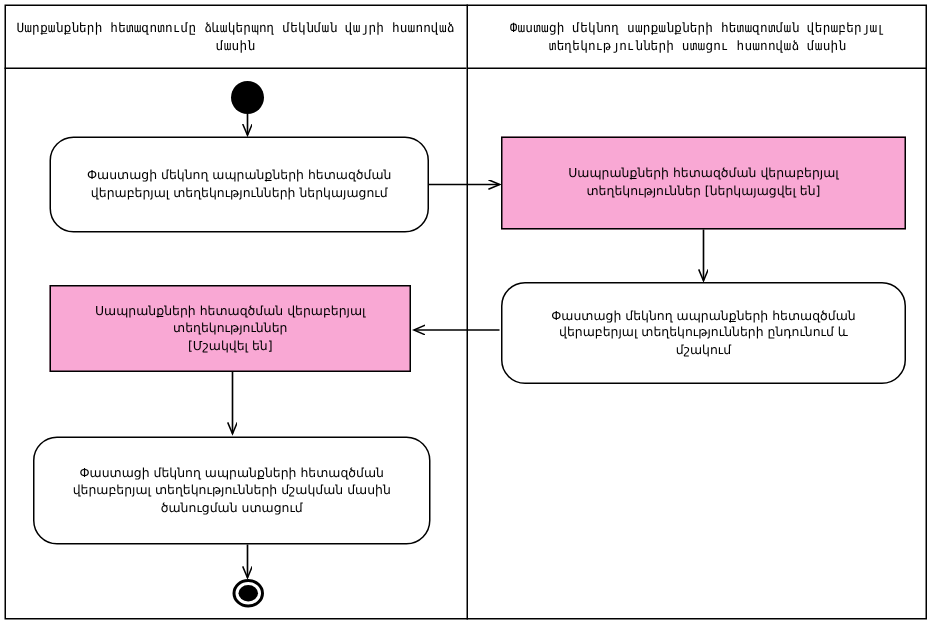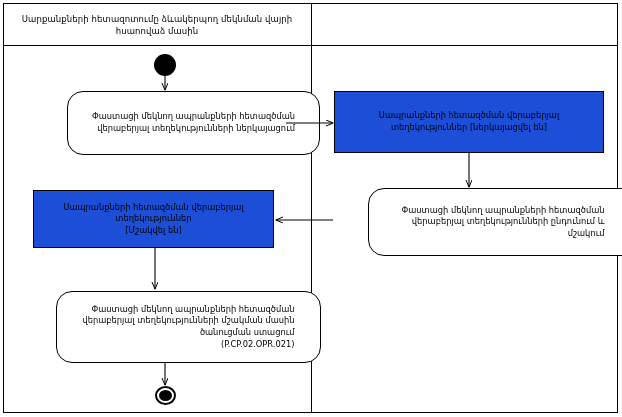--- a/index.html
+++ b/index.html
@@ -39,44 +39,44 @@
     height: 1px;
     background: #000000;
   }
   .lane-title {
     position: absolute;
     text-align: center;
     font-size: 8.5px;
     line-height: 11.5px;
     color: #000000;
     letter-spacing: 0.1px;
+    font-family: Liberation Mono, monospace;
   }
   
   .activity {
     position: absolute;
     box-sizing: border-box;
     border: 1px solid #000000;
     border-radius: 16px;
     background: #ffffff;
     display: flex;
     align-items: center;
     justify-content: center;
-    text-align: right;
+    text-align: center;
     font-size: 8.3px;
     line-height: 11.6px;
     color: #000000;
     padding: 3px 23px;
-    margin-left: 34px;
   }
   
   .objnode {
     position: absolute;
     box-sizing: border-box;
     border: 1px solid #000000;
-    background: #1d4ed8;
+    background: #f9a8d4;
     display: flex;
     align-items: center;
     justify-content: center;
     text-align: center;
     font-size: 8.3px;
     line-height: 11.6px;
     color: #000000;
     padding: 3px 8px;
   }
   .node-text { display: block; white-space: pre-line; }
@@ -123,20 +123,22 @@
 
   <div class="outer-frame"></div>
 
   <div class="lane-divider" style="left:311px;"></div>
 
   <div class="lane-header-rule" style="left:3px; top:45px; width:308px;"></div>
   <div class="lane-header-rule" style="left:312px; top:45px; width:306px;"></div>
 
   <div class="lane-title" style="left:8px; top:14px; width:298px;">Սարքանքների հետազոտումը ձևակերպող  մեկնման վայրի
 հսաոովաձ մասին</div>
+  <div class="lane-title" style="left:316px; top:14px; width:298px;">Փաստացի մեկնող սարքանքների հետազոտման վերաբերյալ
+տեղեկությունների ստացու հսաոովաձ մասին</div>
 
   <div class="initial-node" style="left:154px; top:54px;"></div>
 
   <div class="activity" style="left:33px; top:91px; width:253px; height:64px;">
     <div>
       <span class="node-text">Փաստացի մեկնող ապրանքների հետազծման
 վերաբերյալ տեղեկությունների ներկայացում</span>
     </div>
   </div>
 
@@ -161,21 +163,20 @@
 տեղեկություններ
 [Մշակվել են]</span>
     </div>
   </div>
 
   <div class="activity" style="left:22px; top:291px; width:265px; height:72px;">
     <div>
       <span class="node-text">Փաստացի մեկնող ապրանքների հետազծման
 վերաբերյալ տեղեկությունների մշակման մասին
 ծանուցման ստացում</span>
-      <span class="node-code">(P.CP.02.OPR.021)</span>
     </div>
   </div>
 
   <div class="final-node" style="left:155px; top:386px;"></div>
 
   <svg class="arrowlayer" viewBox="0 0 622 417">
     <defs>
       <marker id="ah" markerWidth="9" markerHeight="9" refX="7.4" refY="3.2" orient="auto" markerUnits="userSpaceOnUse">
         <path d="M0,0 L7.6,3.2 L0,6.4" fill="none" stroke="#000000" stroke-width="1"></path>
       </marker>

